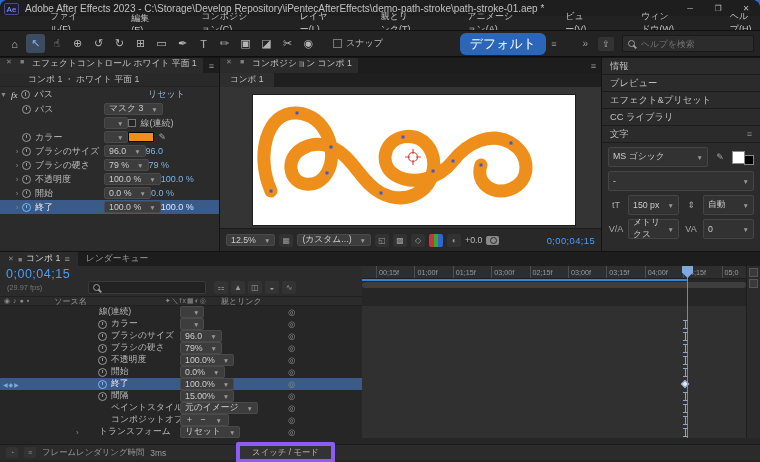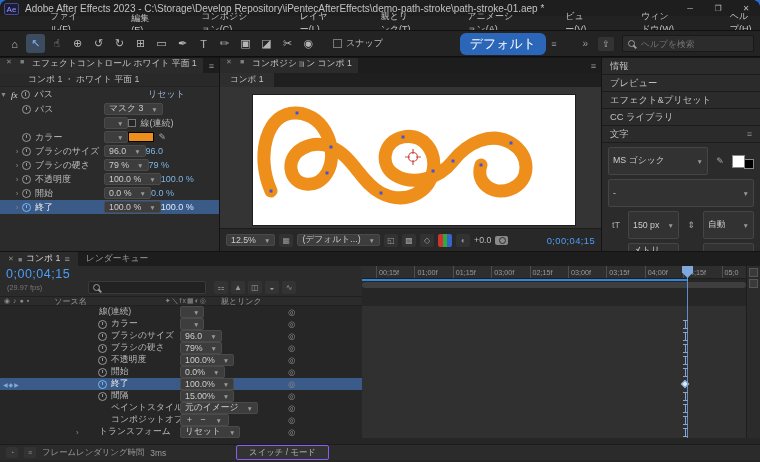--- a/index.html
+++ b/index.html
@@ -84,21 +84,21 @@
   .channels-icon{background:linear-gradient(90deg,#c33 0 33%,#3a3 33% 66%,#36c 66% 100%);color:transparent;}
   .cam{width:13px;height:9px;background:#8a8a8a;border-radius:2px;position:relative;flex:none;}
   .cam::after{content:'';position:absolute;left:4px;top:1.5px;width:5px;height:5px;border:1.4px solid #2b2b2b;border-radius:50%;}
   .comp-tc{margin-left:auto;color:var(--timecode-blue);font-size:9.4px;letter-spacing:0.4px;}
 
   
   .rp-item{height:17px;background:#2b2b2b;border-bottom:1px solid #1c1c1c;display:flex;align-items:center;padding:0 8px;font-size:9.3px;color:#c2c2c2;}
   .rp-ham{margin-left:auto;color:#8a8a8a;font-size:9px;}
   .char-content{padding:2px 0;}
   .ch-row{display:flex;align-items:center;gap:4px;padding:2px 6px;}
-  .ch-drop{flex:1;height:28px;background:#323232;border:1px solid #454545;border-radius:2px;display:flex;align-items:center;padding:0 4px;color:#ccc;font-size:8.8px;}
+  .ch-drop{flex:1;height:20px;background:#323232;border:1px solid #454545;border-radius:2px;display:flex;align-items:center;padding:0 4px;color:#ccc;font-size:8.8px;}
   .ch-drop .caret{margin-left:auto;}
   .ch-glyph{color:#a8a8a8;font-size:9px;width:16px;text-align:center;flex:none;}
   .fill-swatch{width:13px;height:13px;background:#fff;border:1px solid #888;position:relative;flex:none;}
   .stroke-swatch{width:10px;height:10px;background:#000;border:1px solid #888;margin-left:-5px;margin-top:6px;flex:none;}
 
   
   .tl{position:absolute;top:252px;left:0;right:0;bottom:0;background:#262626;}
   .tl-tabs{height:14px;background:#1d1d1d;display:flex;align-items:stretch;font-size:8.8px;}
   .tl-tab{background:#2b2b2b;display:flex;align-items:center;gap:4px;padding:0 8px;color:#d0d0d0;}
   .tl-tab-rq{display:flex;align-items:center;padding:0 8px;color:#9a9a9a;}
@@ -138,21 +138,21 @@
   .ruler-spacer{width:14px;flex:none;}
   .ruler-label{width:38.4px;flex:none;border-left:1px solid #4e4e4e;font-size:7.2px;display:flex;align-items:flex-end;padding:0 0 1px 2px;white-space:nowrap;}
   .cache-line{position:absolute;top:27px;left:362px;width:326px;height:2px;background:#2f86d9;}
   .work-band{position:absolute;top:30px;left:362px;width:384px;height:6px;background:#3e3e3e;border-radius:3px;}
   .playhead-line{position:absolute;top:14px;left:687px;width:1px;height:172px;background:rgba(100,160,235,0.85);z-index:3;}
   .playhead-handle{position:absolute;top:14px;left:682px;width:11px;height:12px;background:#7fa9dc;clip-path:polygon(0 0,100% 0,100% 55%,50% 100%,0 55%);z-index:4;}
   .tl-right-strip{position:absolute;top:14px;right:0;width:14px;height:172px;background:#2b2b2b;border-left:1px solid #1e1e1e;z-index:5;display:flex;flex-direction:column;align-items:center;padding-top:2px;gap:2px;}
   .strip-box{width:9px;height:9px;background:#3a3a3a;border:1px solid #555;}
   .tl-footer{position:absolute;left:0;right:0;bottom:2px;height:16px;background:#2b2b2b;border-top:1px solid #1c1c1c;display:flex;align-items:center;padding:0 6px;gap:6px;font-size:8.4px;color:#9a9a9a;}
   .foot-icon{width:12px;height:11px;background:#333;border-radius:2px;display:flex;align-items:center;justify-content:center;color:#888;font-size:7px;flex:none;}
-  .mode-btn{margin-left:64px;background:#333;border:1px solid #8b5cf6;border-radius:2px;padding:1px 12px;color:#b8b8b8;}
+  .mode-btn{margin-left:64px;background:#333;border:4px solid #8b5cf6;border-radius:2px;padding:1px 12px;color:#b8b8b8;}
 </style>
 </head>
 <body>
 
 <div class="window">
 
   <div class="titlebar">
     <div class="ae-logo">Ae</div>
     <div class="title-text">Adobe After Effects 2023 - C:\Storage\Develop Repository\iPentecAfterEffects\demo-path-stroke\path-stroke-01.aep *</div>
     <div class="win-btns">
@@ -404,21 +404,21 @@
           </svg>
         </div>
       </div>
       <div class="comp-bottom">
         <span class="drop">
             <span>12.5%</span>
             <span class="caret">▼</span>
           </span>
         <span class="mini-icon">▦</span>
         <span class="drop">
-            <span>(デフォルト...)</span>
+            <span>(カスタム...)</span>
             <span class="caret">▼</span>
           </span>
         <span class="mini-icon">◱</span>
         <span class="mini-icon">▩</span>
         <span class="mini-icon">◇</span>
         <span class="mini-icon channels-icon">C</span>
         <span class="mini-icon">◐</span>
         <span>+0.0</span>
         <span class="cam"></span>
         <span class="comp-tc">0;00;04;15</span>

